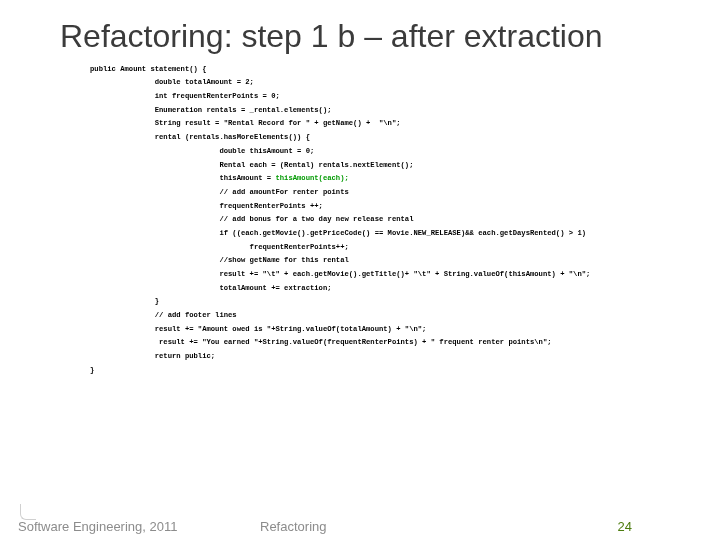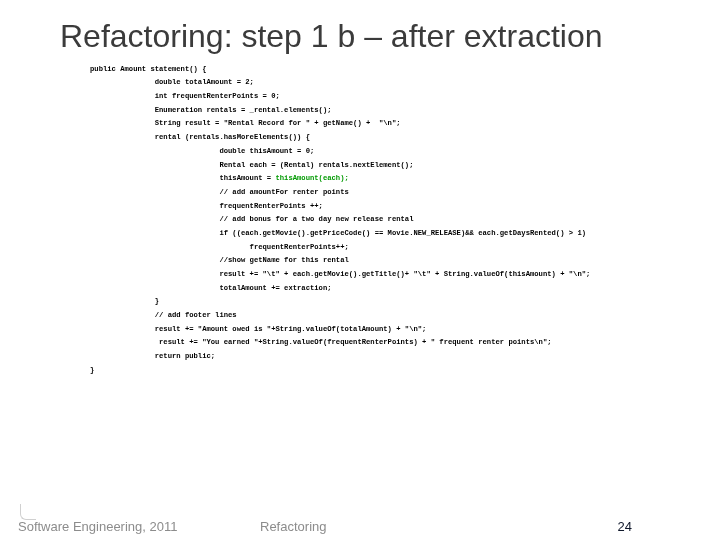--- a/index.html
+++ b/index.html
@@ -51,21 +51,21 @@
     position: absolute;
     left: 18px;
   }
   .footer .center {
     position: absolute;
     left: 260px;
   }
   .footer .right {
     position: absolute;
     right: 88px;
-    color: #0f172a;
+    color: #4d7c0f;
   }
   .corner-deco {
     position: absolute;
     left: 20px;
     bottom: 20px;
     width: 16px;
     height: 16px;
     border-left: 1px solid #d0d0d0;
     border-bottom: 1px solid #d0d0d0;
     border-radius: 0 0 0 6px;

